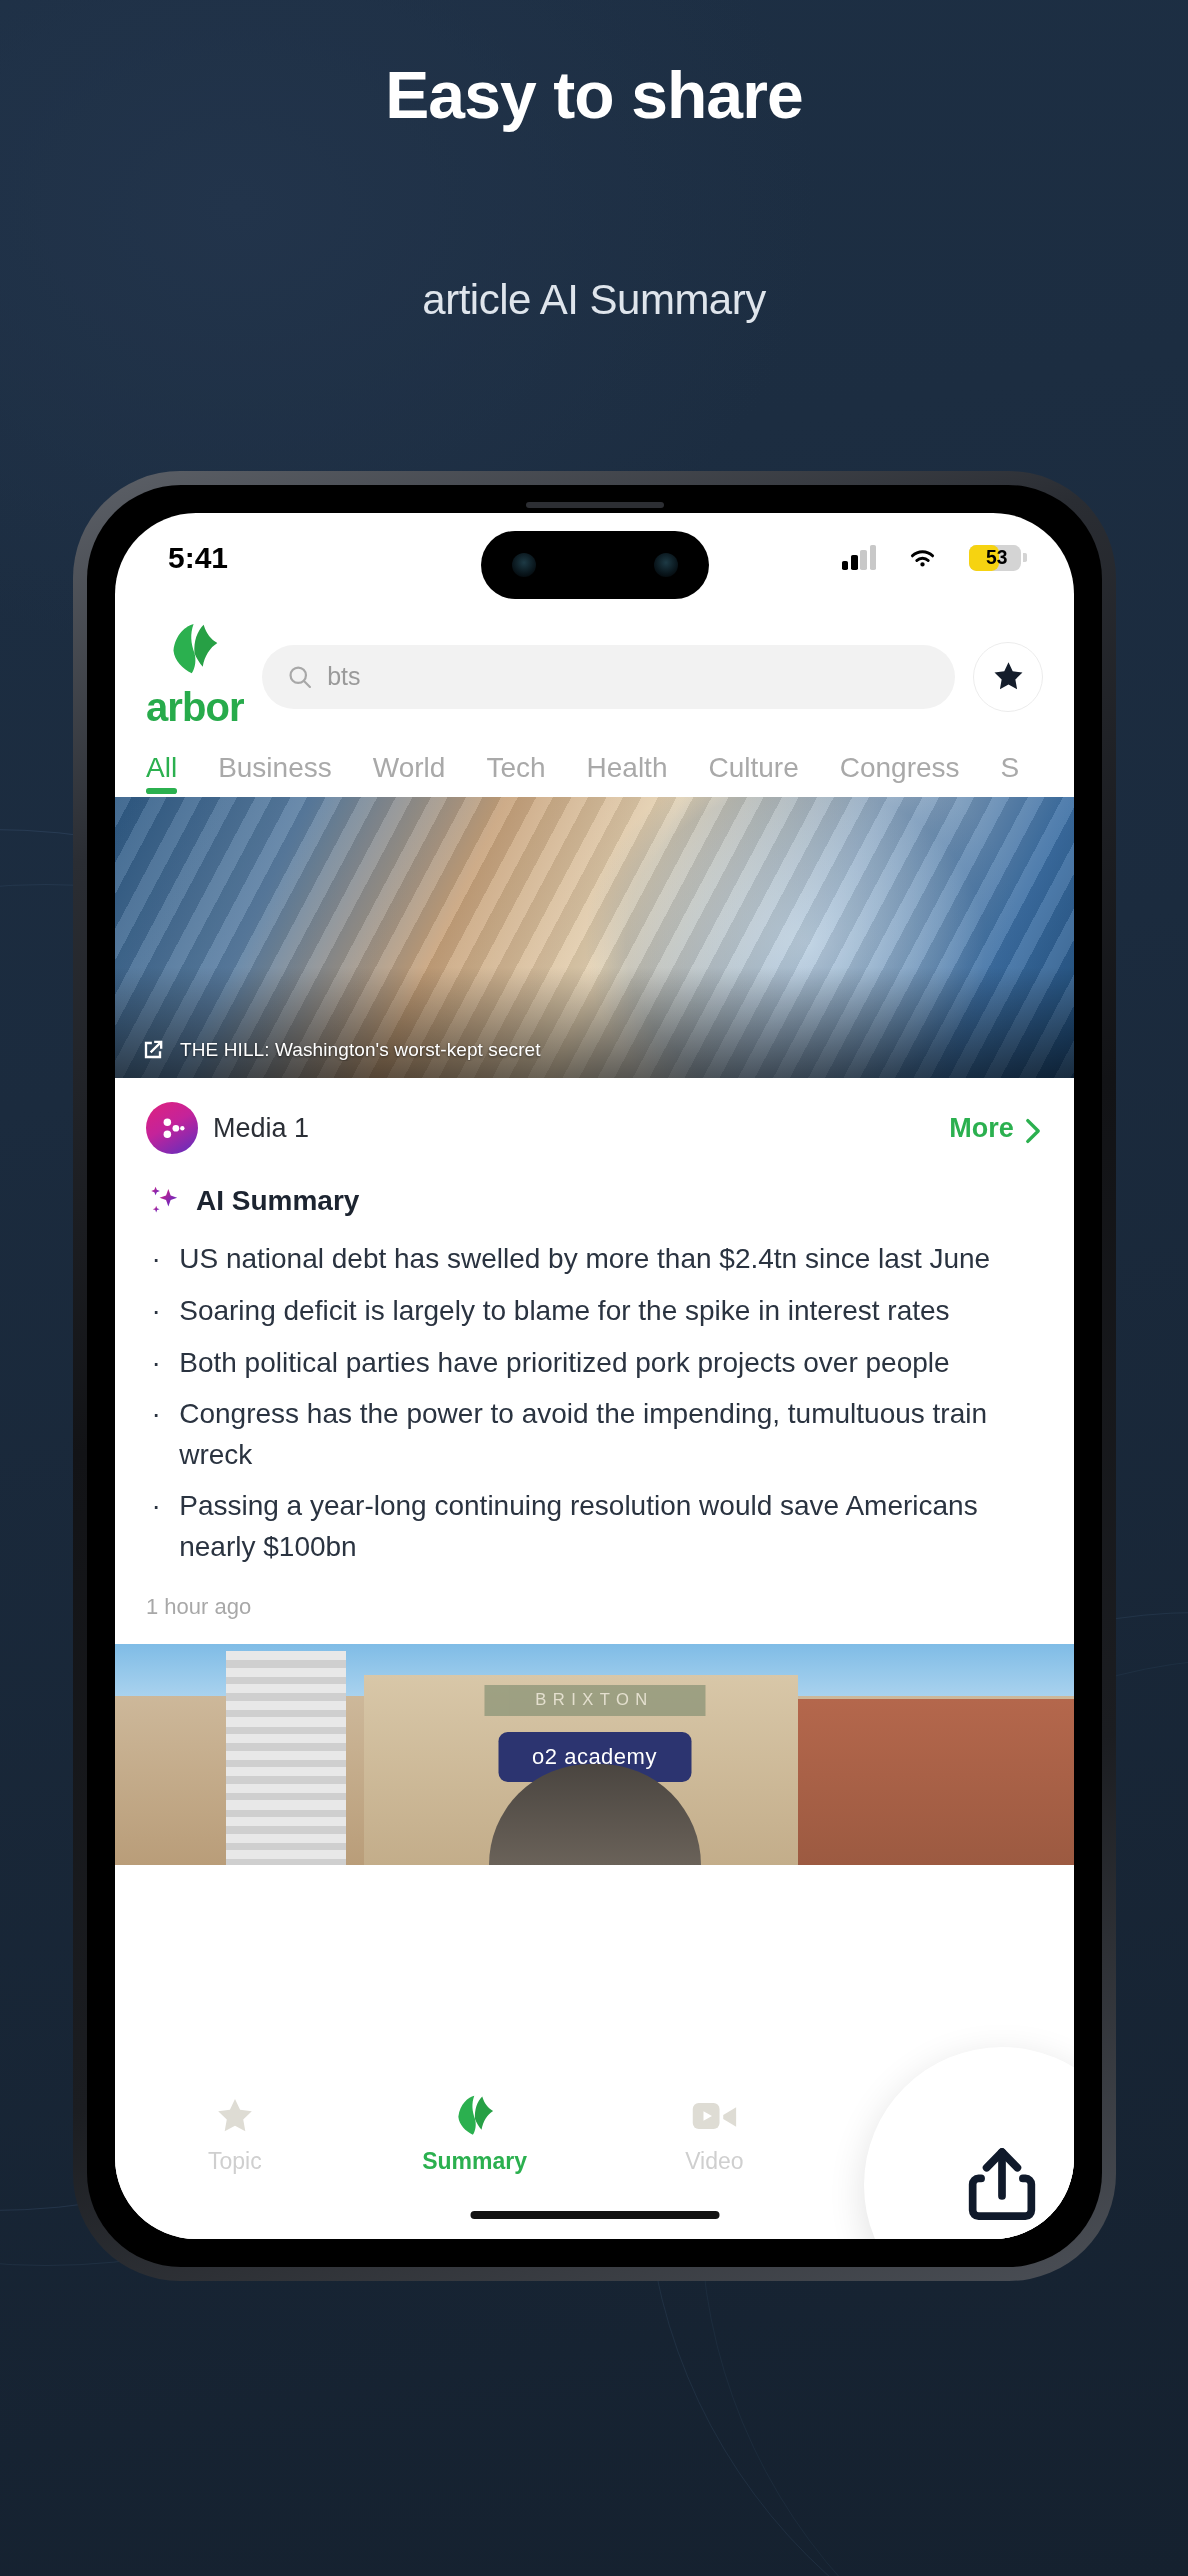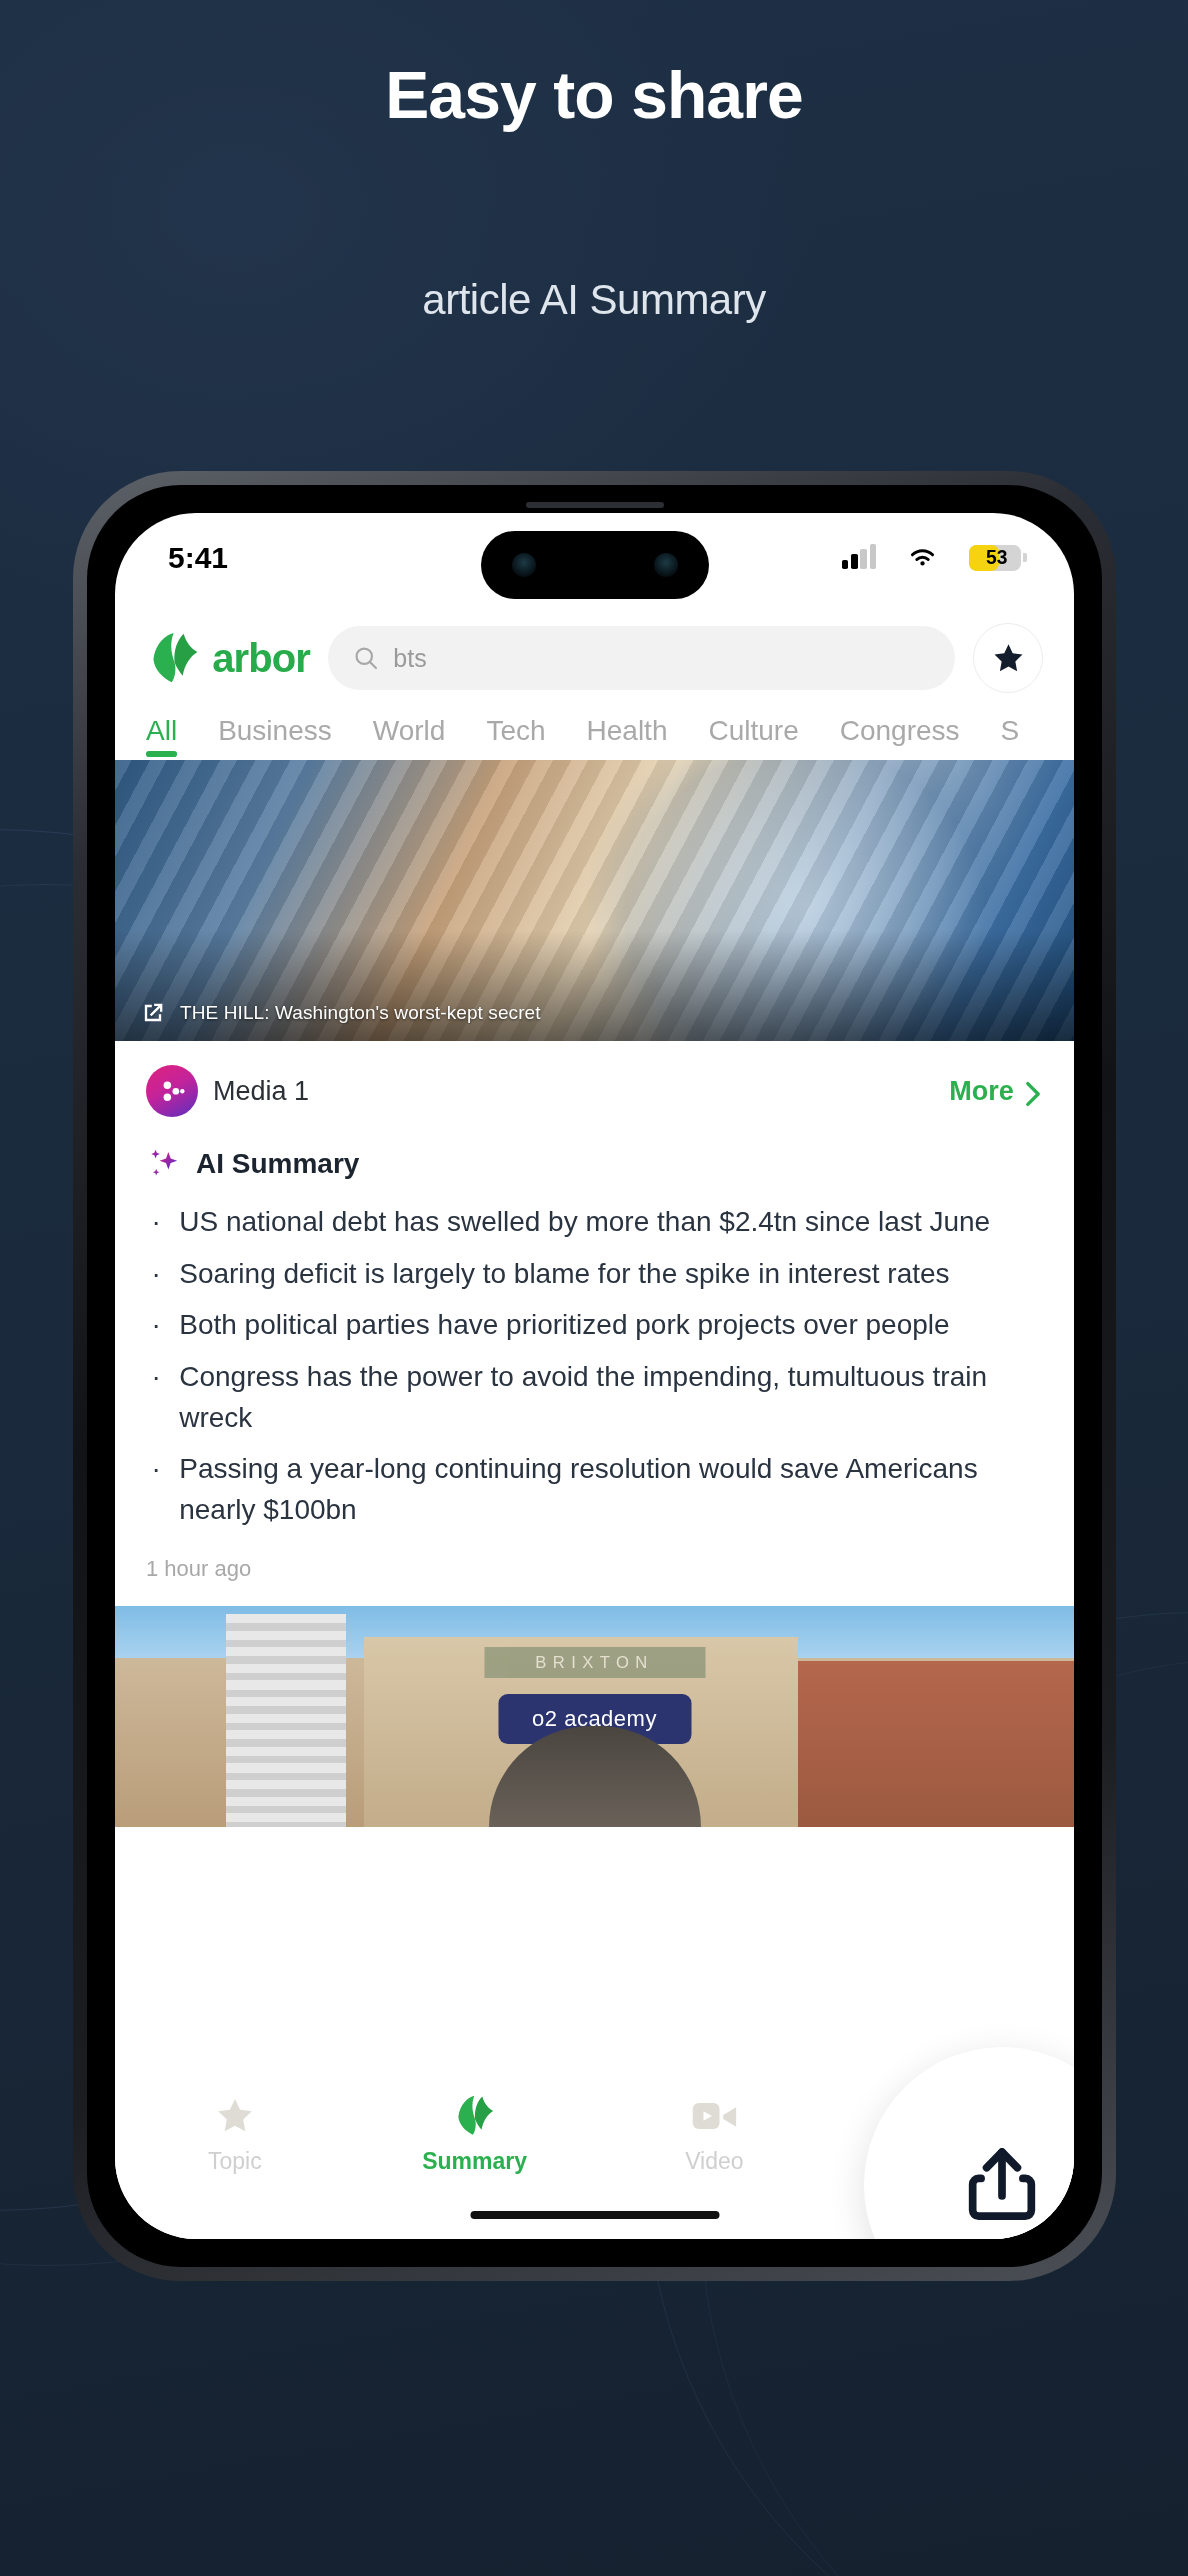--- a/index.html
+++ b/index.html
@@ -103,21 +103,21 @@
     z-index: 5;
   }
   .di-lens {
     position: absolute; top: 50%; transform: translateY(-50%);
     width: 24px; height: 24px; border-radius: 50%;
     background: radial-gradient(circle at 50% 40%, #1d3a45 0%, #09151b 60%, #000 100%);
   }
   .di-lens.l { left: 31px; }
   .di-lens.r { right: 31px; }
   .status-right {
-    margin-left: auto; display: flex; align-items: flex-start; gap: 31px;
+    margin-left: auto; display: flex; align-items: center; gap: 31px;
   }
   .signal { display: flex; align-items: flex-end; gap: 2.8px; height: 24px; }
   .signal i { display: block; width: 6.4px; border-radius: 1.8px; background: #000; }
   .signal i:nth-child(1){ height: 9.2px; }
   .signal i:nth-child(2){ height: 14.7px; }
   .signal i:nth-child(3){ height: 20px; background:#c8c8c8; }
   .signal i:nth-child(4){ height: 25px; background:#c8c8c8; }
   .battery {
     position: relative; width: 52px; height: 26px;
     border-radius: 7.4px; background: #d4d4d4;
@@ -137,21 +137,21 @@
     width: 3.7px; height: 9.2px; border-radius: 0 1.8px 1.8px 0;
     background: #d4d4d4;
   }
 
   
   .app-header {
     display: flex; align-items: center; gap: 18.4px;
     padding: 20px 31px 13px 31px;
     background: #fff;
   }
-  .brand { display: flex; align-items: center; gap: 9.2px; }
+  .brand { display: flex; align-items: center; gap: 9.2px; flex-direction: column; }
   .brand-name {
     font-size: 40px; font-weight: bold; color: #27ab4b;
     letter-spacing: -0.9px;
   }
   .searchbar {
     flex: 1; height: 64px;
     background: #f2f2f2; border-radius: 33px;
     display: flex; align-items: center; gap: 13px;
     padding: 0 24px;
   }

